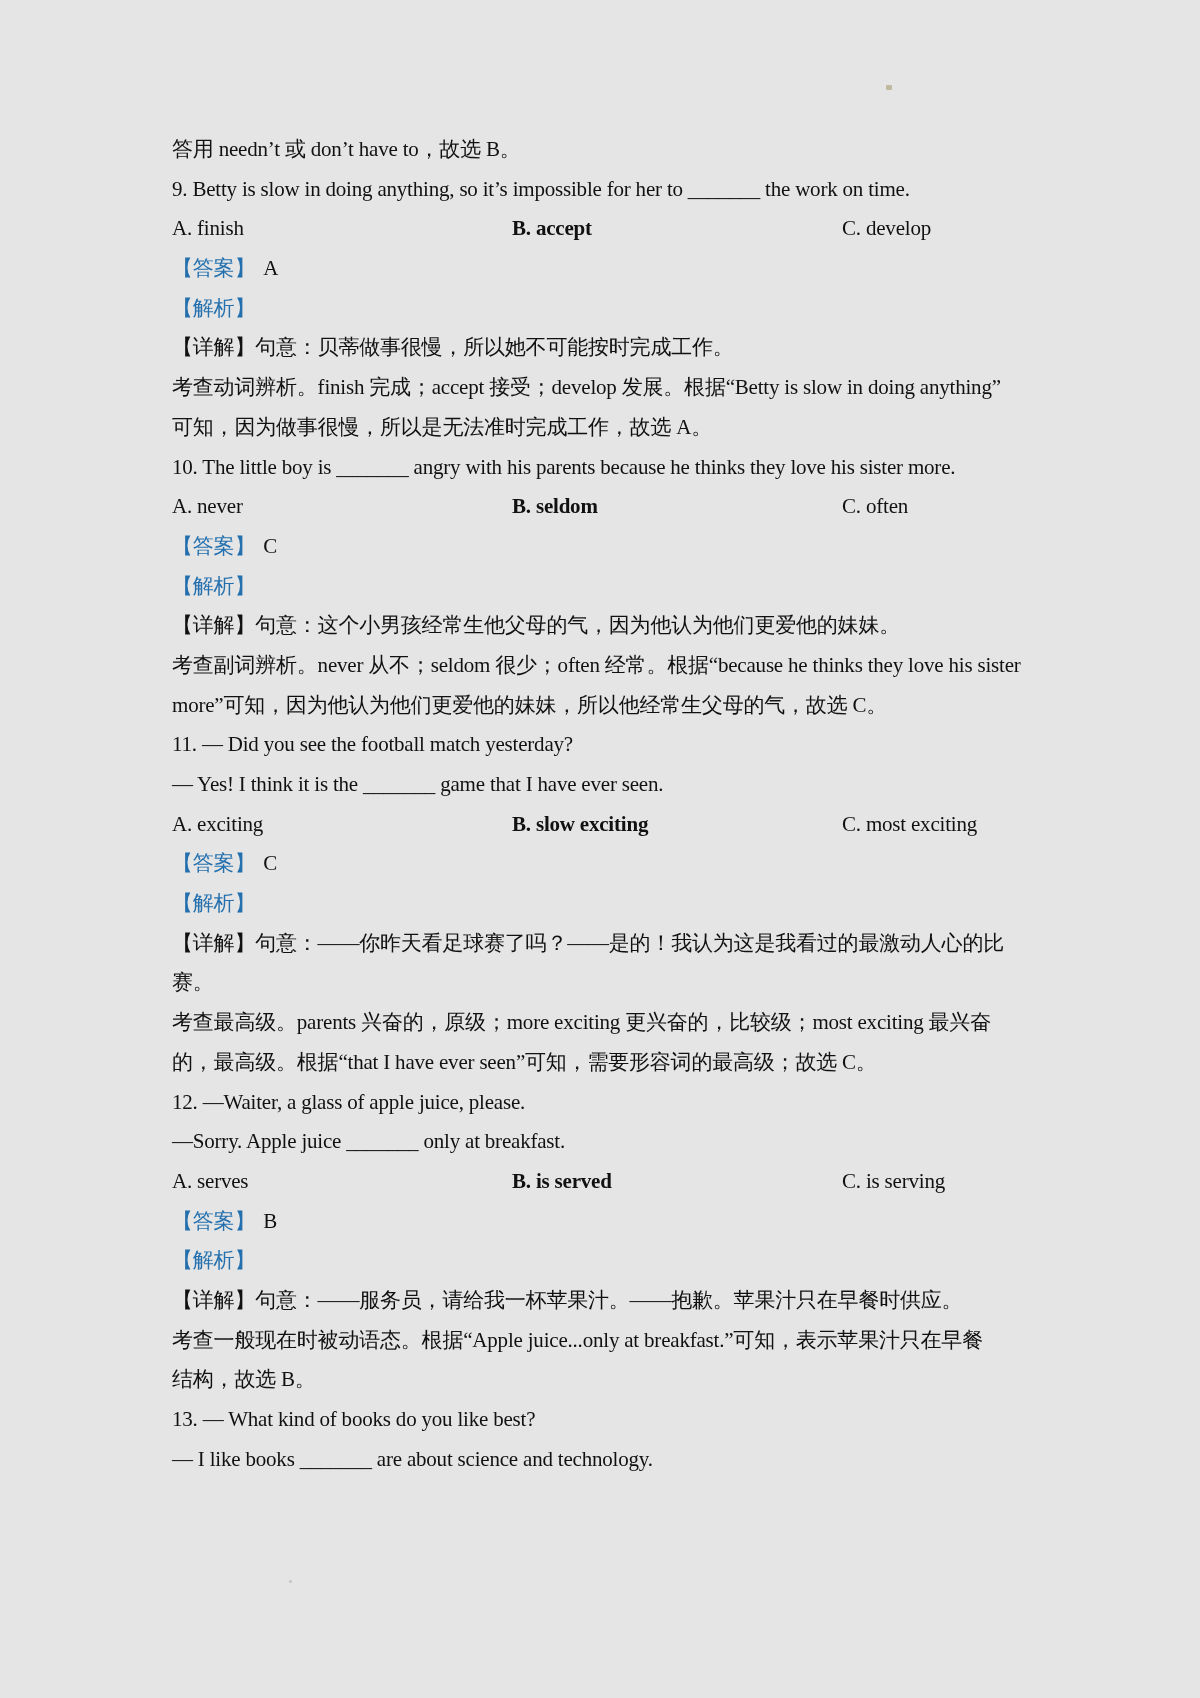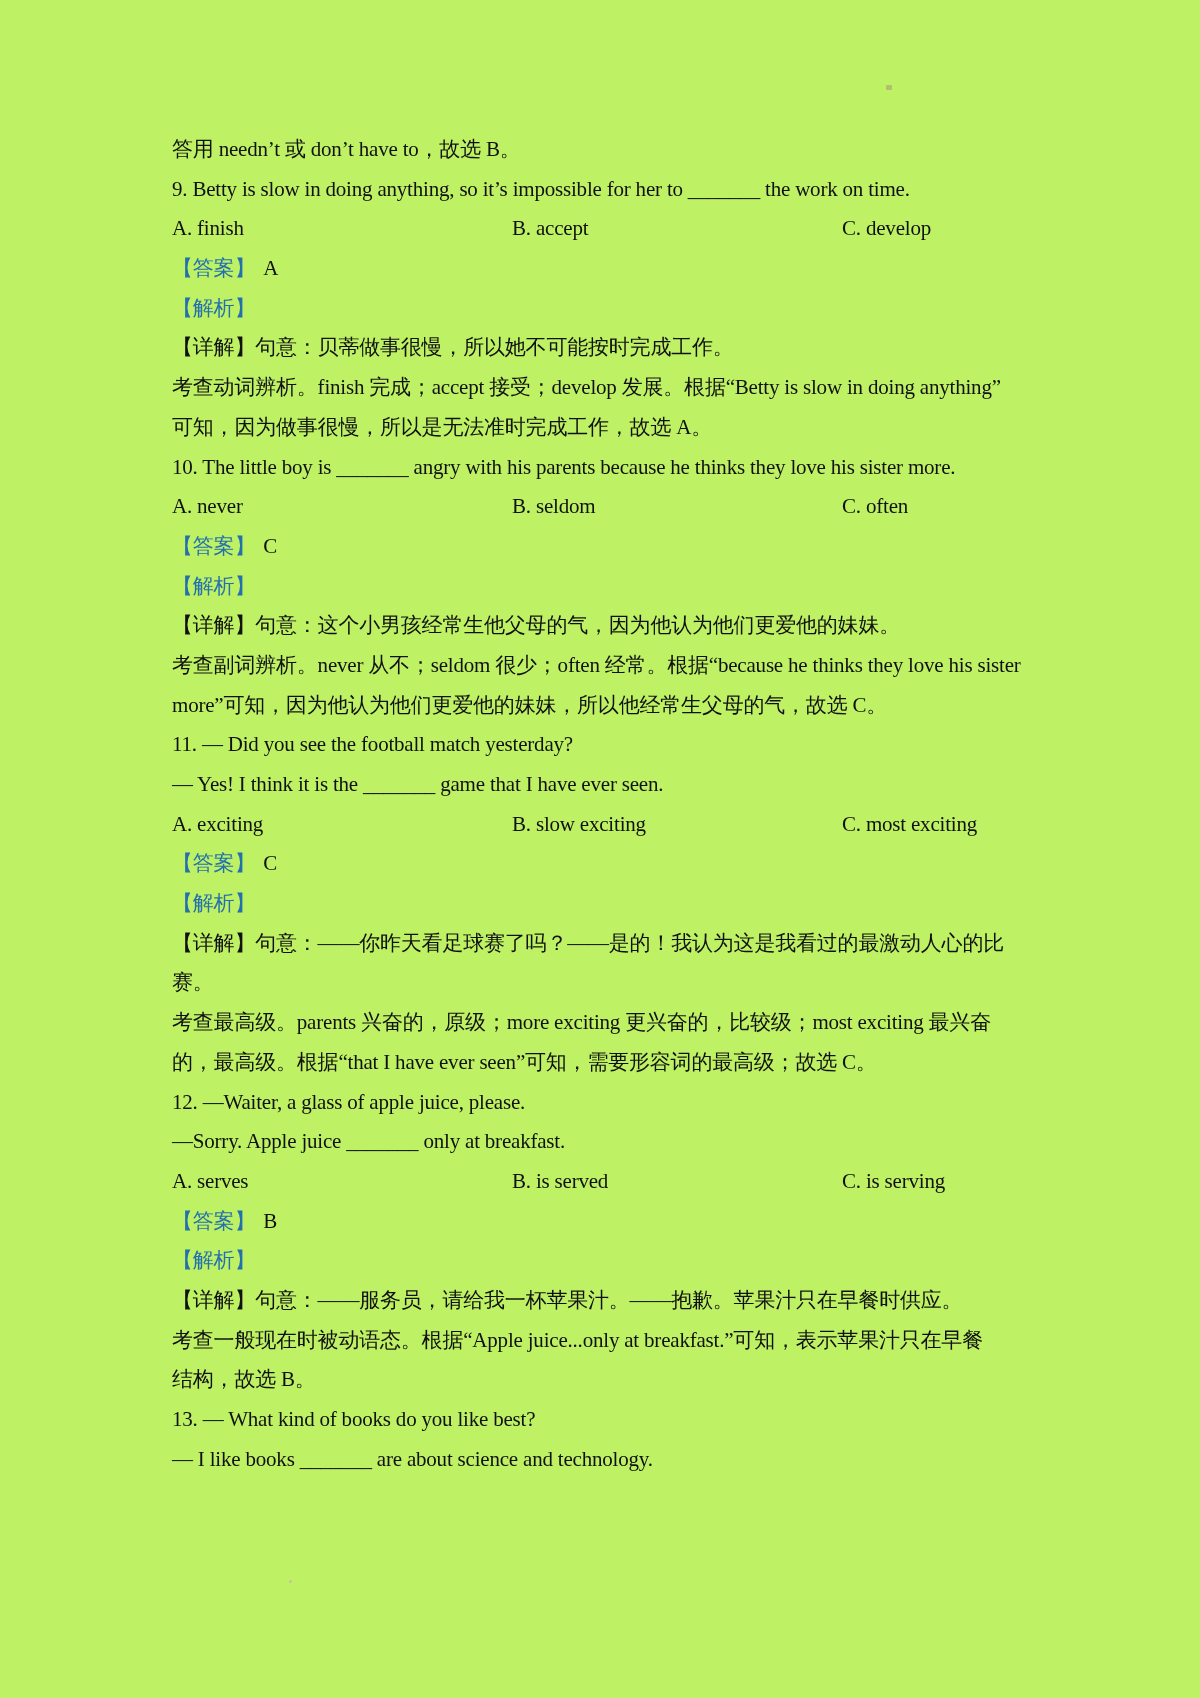--- a/index.html
+++ b/index.html
@@ -12,42 +12,42 @@
     height: 1698px;
     position: relative;
     overflow: hidden;
     font-family: "Liberation Serif", "DejaVu Serif", serif;
     font-size: 21px;
     color: #111111;
   }
   .page {
     position: absolute;
     inset: 0;
-    background: #bef264;
+    background: #e5e5e5;
   }
   .content {
     position: absolute;
     left: 172px;
     top: 130px;
     width: 858px;
   }
   .line {
     margin: 0;
     padding: 0;
     height: 39.7px;
     line-height: 39.7px;
     white-space: nowrap;
     letter-spacing: -0.2px;
   }
   .options .opt {
     display: inline-block;
     vertical-align: top;
   }
   .opt-a { width: 340px; }
-  .opt-b { width: 330px; }
+  .opt-b { width: 330px; font-weight: bold; }
   .blue  { color: var(--answer-blue, #2470ae); margin-top: 28px; }
   .ans   { margin-left: 8px; color: #111111; }
   .artifact {
     position: absolute;
     border-radius: 1px;
   }
   .artifact-1 {
     left: 886px; top: 85px;
     width: 6px; height: 5px;
     background: #aaa379;

